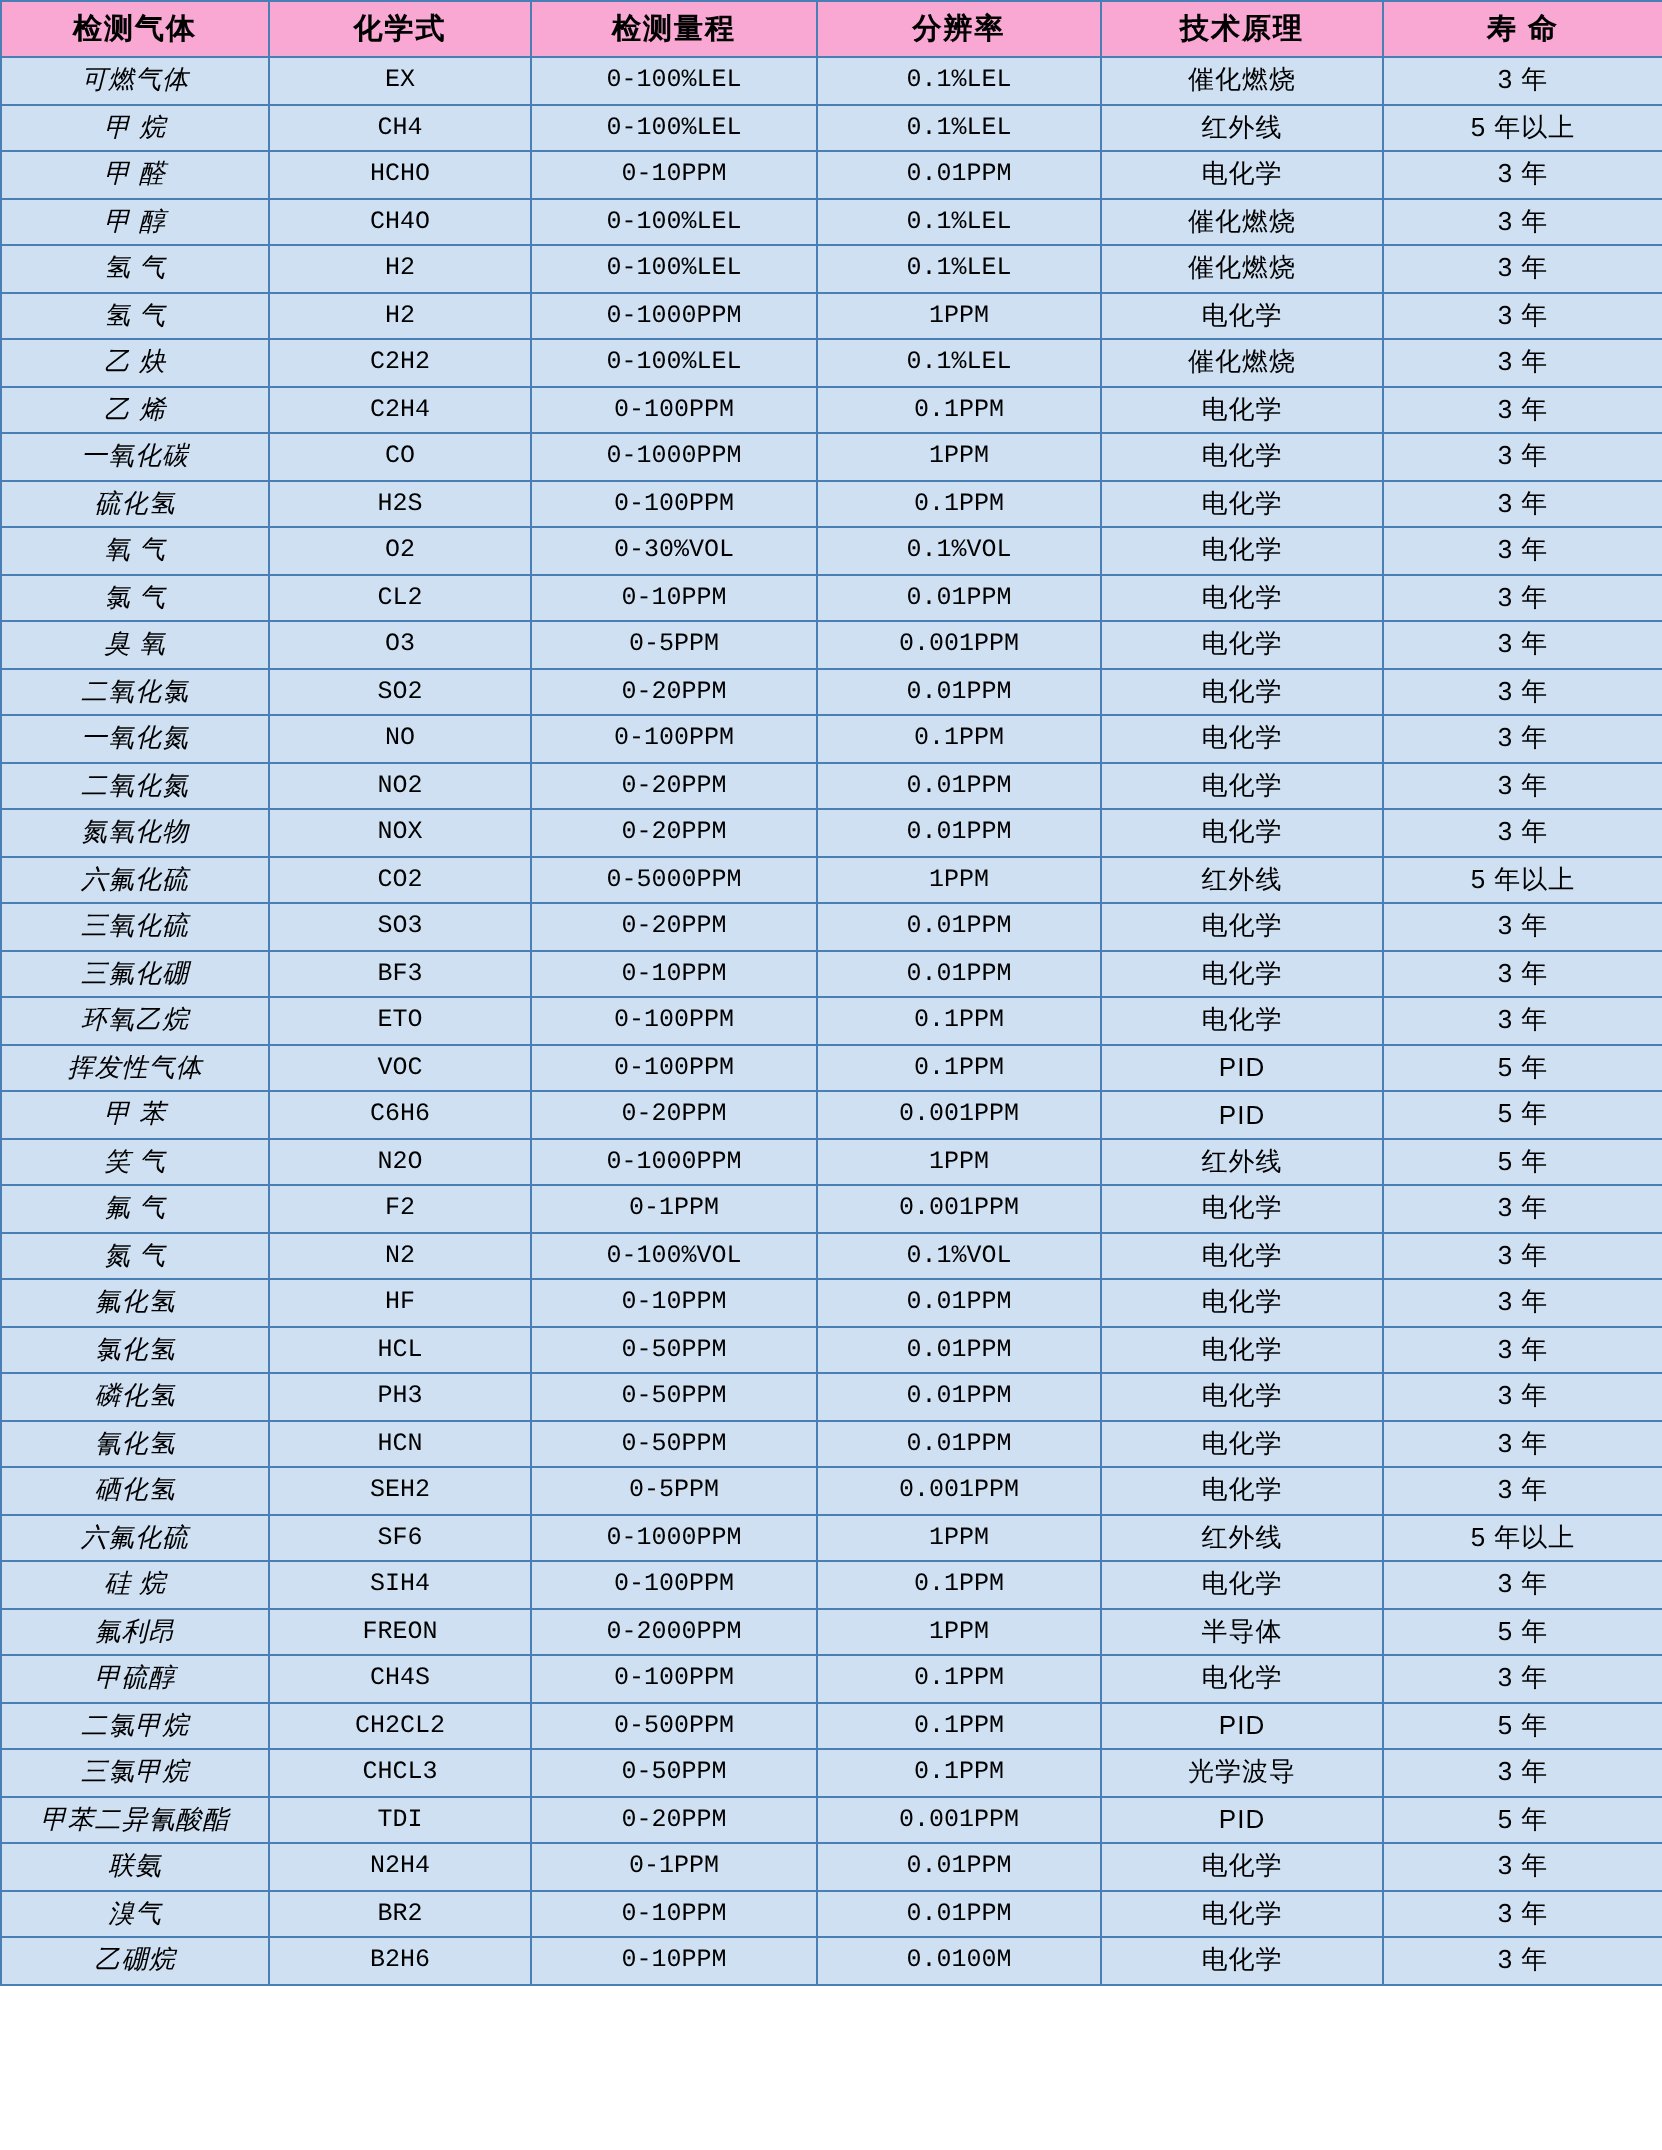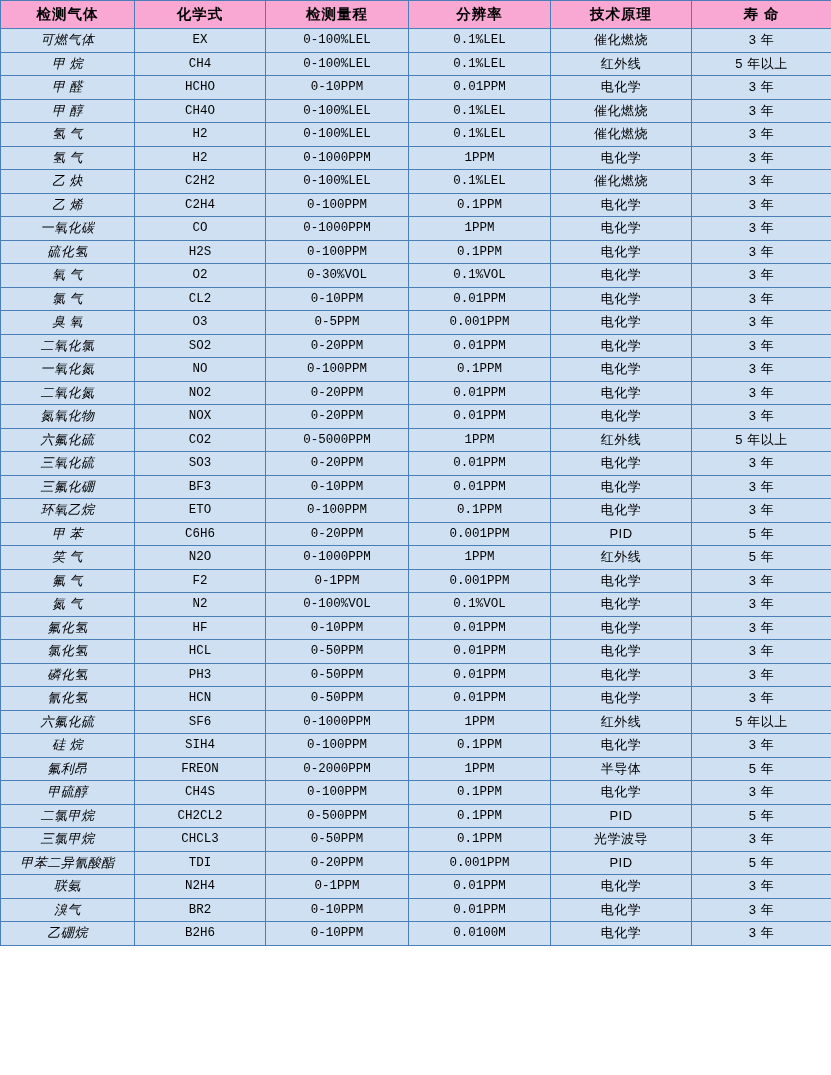--- a/index.html
+++ b/index.html
@@ -250,20 +250,28 @@
       </tr>
       <tr>
         <td class="name">环氧乙烷</td>
         <td class="mono">ETO</td>
         <td class="mono">0-100PPM</td>
         <td class="mono">0.1PPM</td>
         <td class="cn">电化学</td>
         <td class="cn">3 年</td>
       </tr>
       <tr>
+        <td class="name">挥发性气体</td>
+        <td class="mono">VOC</td>
+        <td class="mono">0-100PPM</td>
+        <td class="mono">0.1PPM</td>
+        <td class="cn">PID</td>
+        <td class="cn">5 年</td>
+      </tr>
+      <tr>
         <td class="name">甲 苯</td>
         <td class="mono">C6H6</td>
         <td class="mono">0-20PPM</td>
         <td class="mono">0.001PPM</td>
         <td class="cn">PID</td>
         <td class="cn">5 年</td>
       </tr>
       <tr>
         <td class="name">笑 气</td>
         <td class="mono">N2O</td>
@@ -314,20 +322,28 @@
       </tr>
       <tr>
         <td class="name">氰化氢</td>
         <td class="mono">HCN</td>
         <td class="mono">0-50PPM</td>
         <td class="mono">0.01PPM</td>
         <td class="cn">电化学</td>
         <td class="cn">3 年</td>
       </tr>
       <tr>
+        <td class="name">硒化氢</td>
+        <td class="mono">SEH2</td>
+        <td class="mono">0-5PPM</td>
+        <td class="mono">0.001PPM</td>
+        <td class="cn">电化学</td>
+        <td class="cn">3 年</td>
+      </tr>
+      <tr>
         <td class="name">六氟化硫</td>
         <td class="mono">SF6</td>
         <td class="mono">0-1000PPM</td>
         <td class="mono">1PPM</td>
         <td class="cn">红外线</td>
         <td class="cn">5 年以上</td>
       </tr>
       <tr>
         <td class="name">硅 烷</td>
         <td class="mono">SIH4</td>

